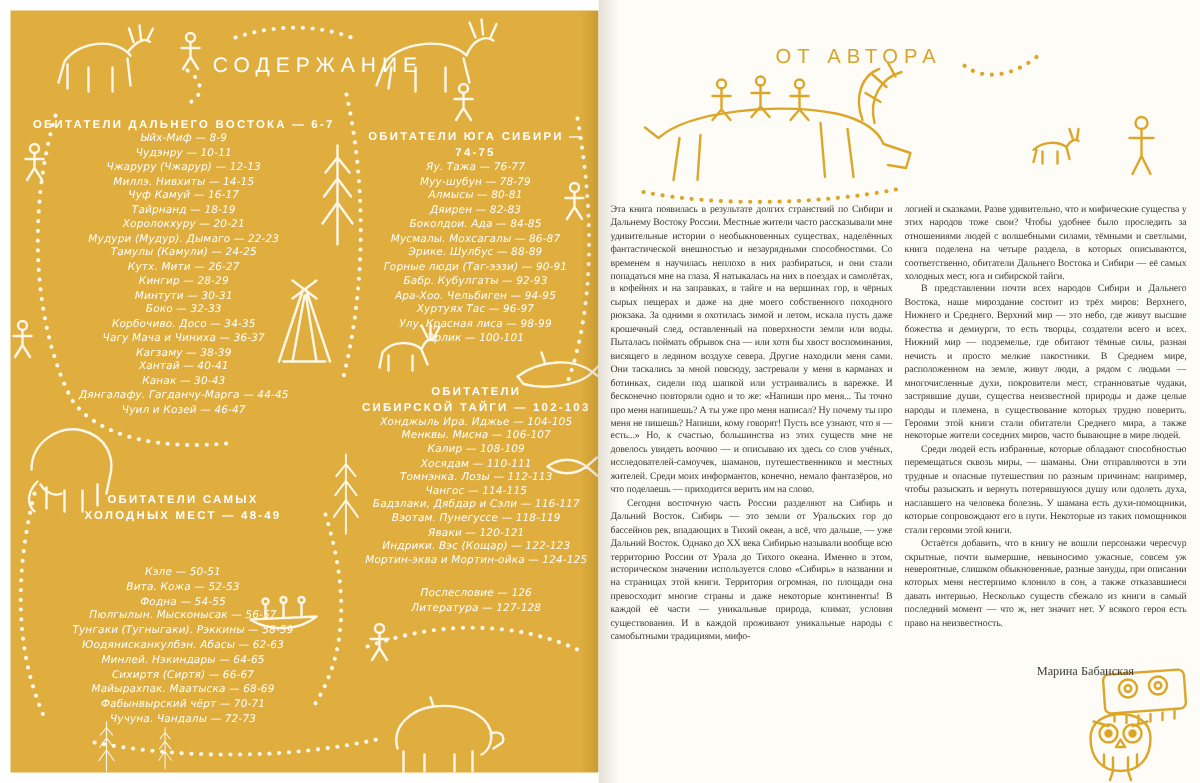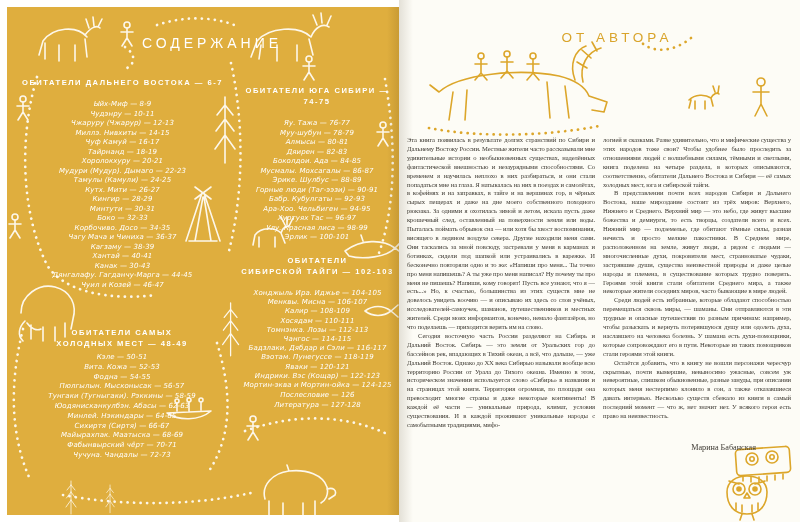--- a/index.html
+++ b/index.html
@@ -13,35 +13,35 @@
   svg.doodles path,svg.doodles circle,svg.doodles rect,svg.doodles line
         {fill:none;stroke:#fdf7ea;stroke-width:1.6;stroke-linecap:round;stroke-linejoin:round;}
   svg.doodles .dots{stroke-dasharray:0.1 6.4;stroke-width:2.7;}
   svg.doodles.gold path,svg.doodles.gold circle,svg.doodles.gold rect{stroke:#dca62a;}
   svg.doodles .fill{fill:#dca62a;stroke:none;}
   .toc-title{position:absolute;left:95px;top:28px;width:220px;text-align:center;z-index:3;
              font-size:14px;font-weight:500;letter-spacing:4px;color:#ffffff;}
   .toc-block{position:absolute;text-align:center;z-index:3;color:#ffffff;}
   .toc-entry{font:italic 7px/9.5px "DejaVu Sans",sans-serif;letter-spacing:.1px;color:#ffffff;}
   .toc-heading-line{font-size:7.6px;line-height:11px;font-weight:700;letter-spacing:1.5px;color:#ffffff;}
-  .toc-entries{margin-top:12px;}
+  .toc-entries{margin-top:0;}
   #toc-intro{left:20px;top:52px;width:185px;}
   #sec-far-east{left:13px;top:70px;width:205px;}
   #sec-south{left:232px;top:78px;width:156px;}
   #sec-taiga{left:228px;top:248px;width:165px;}
   #sec-taiga .toc-entry{line-height:9.2px;}
   #sec-cold{left:15px;top:320px;width:200px;}
-  #sec-cold .toc-entries{margin-top:4px;}
+  #sec-cold .toc-entries{margin-top:28px;}
   #sec-cold .toc-entry{line-height:9.8px;}
   #toc-outro{left:228px;top:384px;width:165px;}
   
   .page-right{position:absolute;left:399px;top:0;width:401px;height:522px;background:#fdfcf6;overflow:hidden;}
   .page-right .edge{position:absolute;left:0;top:0;width:14px;height:100%;
           background:linear-gradient(90deg,rgba(70,55,25,.14) 0%,rgba(70,55,25,0) 100%);z-index:5;}
-  .author-title{position:absolute;left:118px;top:30px;width:200px;text-align:center;z-index:3;
+  .author-title{position:absolute;left:118px;top:30px;width:200px;z-index:3;
              font-size:13.5px;font-weight:500;letter-spacing:4px;color:#d9a42b;}
   .body-col{position:absolute;top:136px;z-index:3;max-height:298px;overflow:hidden;
              font-family:"Liberation Serif",serif;font-size:6.6px;line-height:8.9px;
              letter-spacing:-.1px;text-align:justify;color:#3e3a33;}
   #col1{left:8px;width:188px;}
   #col2{left:204px;width:188px;}
   .body-col p{margin:0;}
   .body-col p + p{text-indent:11px;}
   .signature{position:absolute;top:443px;right:44px;z-index:4;
              font-family:"Liberation Serif",serif;font-size:8.2px;color:#3e3a33;margin-left:16px;}

